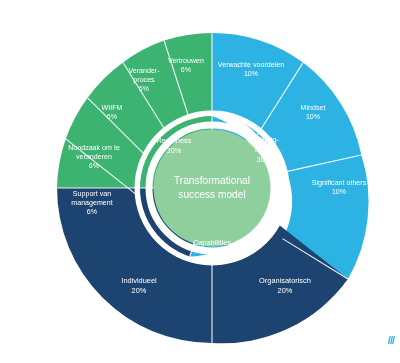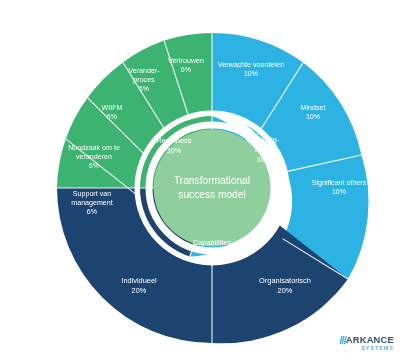--- a/index.html
+++ b/index.html
@@ -199,14 +199,14 @@
       <text class="seg-label outer-dark" x="139" y="281">Individueel</text>
       <text class="seg-label outer-dark" x="139" y="291">20%</text>
 
       <text class="seg-label outer-dark" x="285" y="281">Organisatorisch</text>
       <text class="seg-label outer-dark" x="285" y="291">20%</text>
     </g>
   </svg>
 </div>
 
 <div id="logo">
-  <span class="mark">///</span><span class="brand"><span class="brand-name">ARKANCE</span><span class="brand-sub">SYSTEMS</span></span>
+  <span class="mark">///</span>
 </div>
 
 </body></html>

